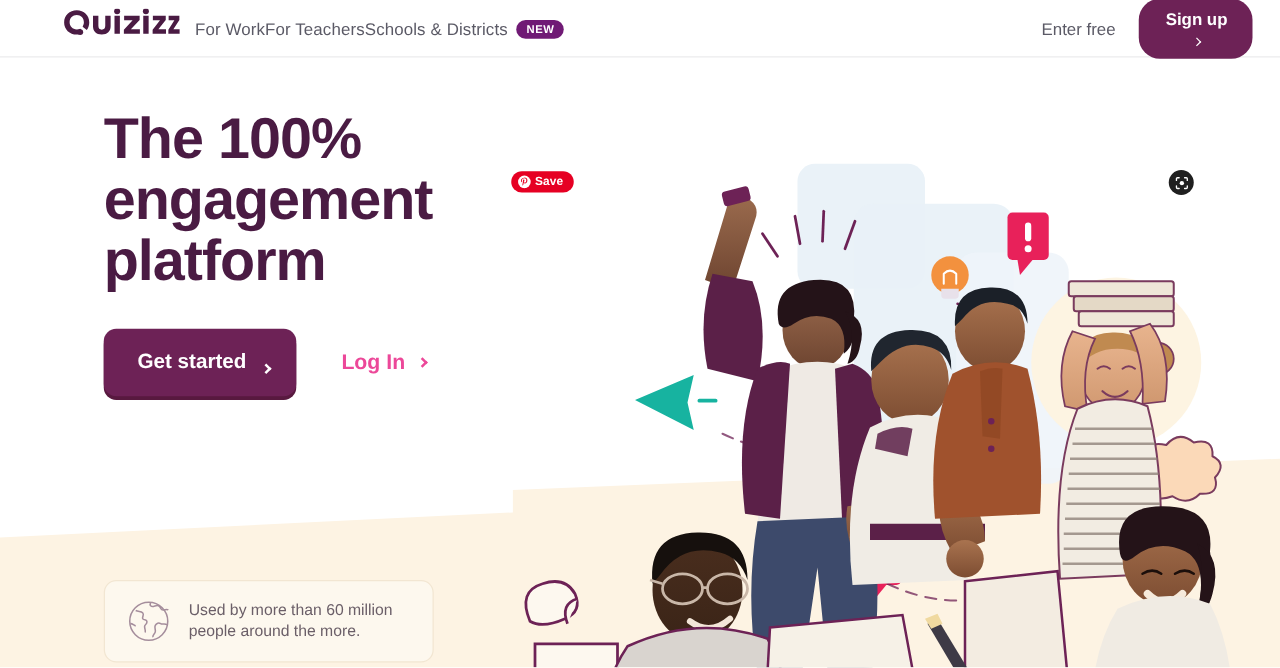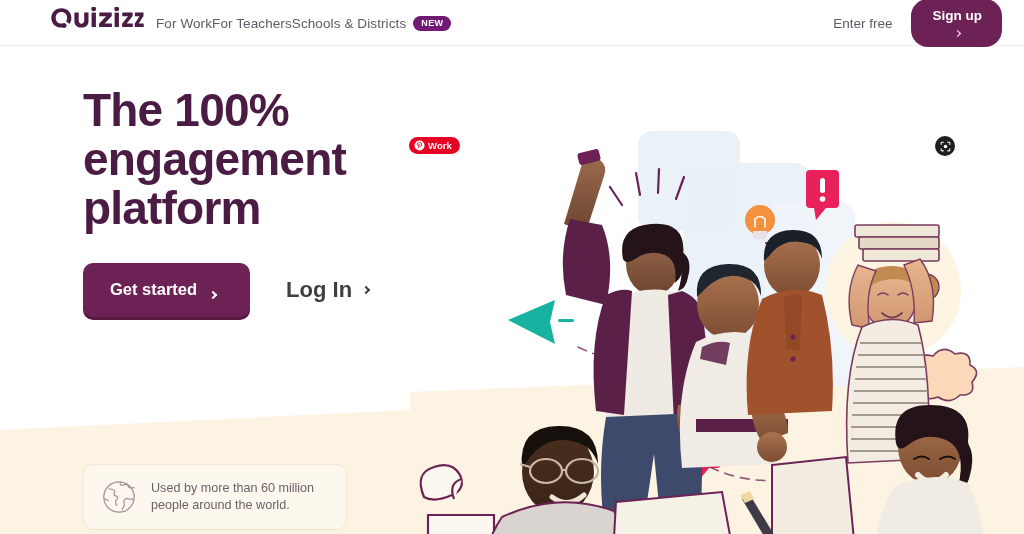--- a/index.html
+++ b/index.html
@@ -165,32 +165,32 @@
     align-items: center;
     gap: 36px;
   }
   .get-started {
     background: #6d2256;
     color: #ffffff;
     border: none;
     border-radius: 10px;
     font-size: 16.5px;
     font-weight: bold;
-    padding: 17px 34px 18px 27px;
+    padding: 17px 21px 18px 27px;
     display: inline-flex;
     align-items: flex-end;
     gap: 13px;
     cursor: pointer;
     font-family: "Liberation Sans", sans-serif;
     box-shadow: 0 3px 0 0 #58193f;
     white-space: nowrap;
   }
   .login-link {
-    color: #404040;
-    font-size: 22px;
+    color: #ec4899;
+    font-size: 17px;
     font-weight: bold;
     display: inline-flex;
     align-items: center;
     gap: 11px;
     cursor: pointer;
     white-space: nowrap;
   }
 
   
   .users-card {
@@ -335,30 +335,30 @@
       <g fill="none" stroke="#a58e9c" stroke-width="1.3">
         <circle cx="20" cy="20" r="16"></circle>
         <path d="M9 11c2.5 1.2 4.5.5 6 2s-1 3.5 0 5 3.5 0 3.5 2.5-2 2-2 4 1 3 .5 5"></path>
         <path d="M21.5 4.5c-1 2 .5 3.5 2.5 3s3.5-1.5 5 0 1 3 3 3 3-1 4.5 0"></path>
         <path d="M35.5 23c-2-1.5-4 0-5.5-1s-3.5-.5-4.5 1.5.5 3.5 0 5.5-2.5 2.5-2 4.5"></path>
         <path d="M4.5 22c2 0 3 1.5 4.5 2"></path>
       </g>
     </svg>
     <div class="users-text">
       <div>Used by more than 60 million</div>
-      <div>people around the world.</div>
+      <div>people around the more.</div>
     </div>
   </div>
 
   <div class="pin-save">
     <svg width="11" height="11" viewBox="0 0 24 24">
       <circle cx="12" cy="12" r="11" fill="#ffffff"></circle>
       <path d="M12 4.8c-4 0-6 2.7-6 5 0 1.4.5 2.6 1.7 3 .2.1.4 0 .4-.2l.2-.7c.05-.2.03-.3-.12-.5-.33-.4-.54-.9-.54-1.6 0-2.1 1.6-4 4.2-4 2.3 0 3.5 1.4 3.5 3.2 0 2.4-1.1 4.4-2.6 4.4-.85 0-1.5-.7-1.3-1.56.25-1 .74-2.1.74-2.84 0-.65-.35-1.2-1.08-1.2-.86 0-1.55.88-1.55 2.07 0 .75.25 1.26.25 1.26l-1.03 4.35c-.3 1.3-.04 2.9-.02 3.05.01.1.14.12.2.05.08-.1 1.1-1.37 1.45-2.63.1-.36.57-2.23.57-2.23.28.54 1.1 1.01 1.98 1.01 2.6 0 4.37-2.37 4.37-5.55 0-2.4-2.04-4.65-5.14-4.65z" fill="#e60023"></path>
     </svg>
-    <span class="lbl">Work</span>
+    <span class="lbl">Save</span>
   </div>
 
   <div class="lens-btn">
     <svg width="13" height="13" viewBox="0 0 24 24">
       <g stroke="#ffffff" stroke-width="2" fill="none" stroke-linecap="round">
         <path d="M4 8V5.5A1.5 1.5 0 0 1 5.5 4H8"></path>
         <path d="M16 4h2.5A1.5 1.5 0 0 1 20 5.5V8"></path>
         <path d="M20 16v2.5a1.5 1.5 0 0 1-1.5 1.5H16"></path>
         <path d="M8 20H5.5A1.5 1.5 0 0 1 4 18.5V16"></path>
       </g>

